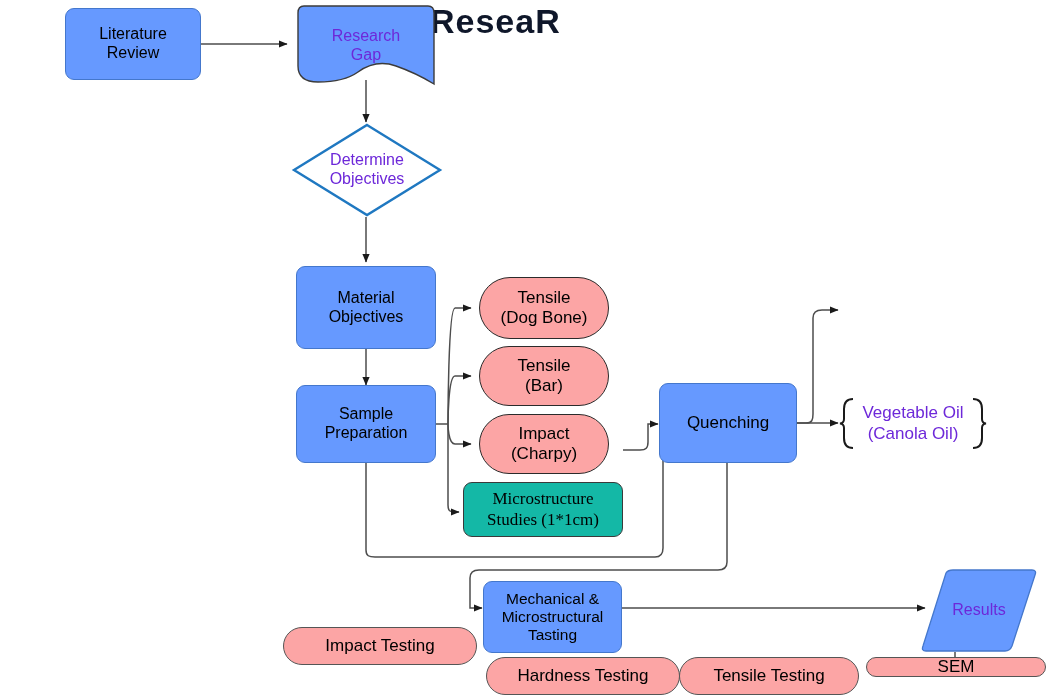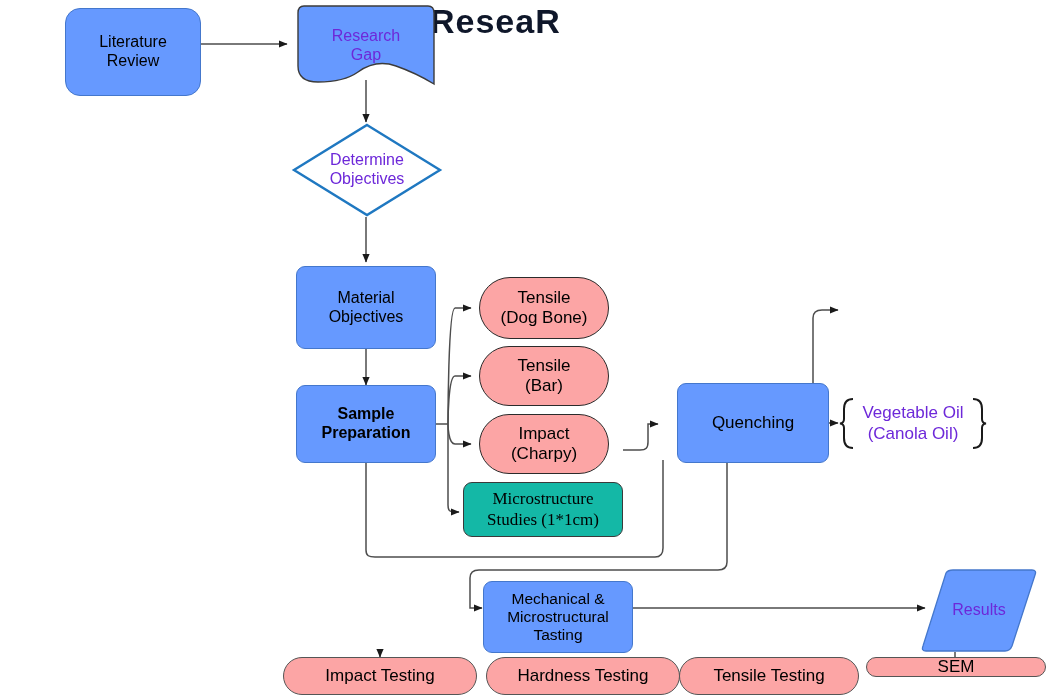--- a/index.html
+++ b/index.html
@@ -113,21 +113,21 @@
 
       <path d="M622,608 L925,608" marker-end="url(#ah)"></path>
 
       <path d="M380,650 L380,657" marker-end="url(#ahd)"></path>
 
       <path d="M955,652 L955,659"></path>
 
     </g>
   </svg>
 
-  <div class="node blue" style="left:65px;top:8px;width:136px;height:88px;border-radius:15px;">Literature
+  <div class="node blue" style="left:65px;top:8px;width:136px;height:72px;">Literature
 Review</div>
 
   <div class="shape-wrap" style="left:296px;top:4px;width:140px;height:84px;">
     <svg width="140" height="84" viewBox="0 0 140 84">
       <path d="M8,2 Q2,2 2,9 L2,62 Q2,78 22,78 Q48,78 62,68 Q80,55 100,62 Q120,69 138,80 L138,9 Q138,2 132,2 Z" fill="#6699ff" stroke="#3b3b3b" stroke-width="1.4"></path>
     </svg>
     <div class="lbl" style="font-size:16px;padding-bottom:14px;">Research
 Gap</div>
   </div>
 
@@ -135,59 +135,59 @@
     <svg width="152" height="96" viewBox="0 0 152 96">
       <path d="M76,3 L149,48 L76,93 L3,48 Z" fill="#ffffff" stroke="#1f78c1" stroke-width="2.4"></path>
     </svg>
     <div class="lbl" style="font-size:16px;">Determine
 Objectives</div>
   </div>
 
   <div class="node blue" style="left:296px;top:266px;width:140px;height:83px;">Material
 Objectives</div>
 
-  <div class="node blue" style="left:296px;top:385px;width:140px;height:78px;font-weight:bold;">Sample
+  <div class="node blue" style="left:296px;top:385px;width:140px;height:78px;">Sample
 Preparation</div>
 
   <div class="node pill" style="left:479px;top:277px;width:130px;height:62px;">Tensile
 (Dog Bone)</div>
 
   <div class="node pill" style="left:479px;top:346px;width:130px;height:60px;">Tensile
 (Bar)</div>
 
   <div class="node pill" style="left:479px;top:414px;width:130px;height:60px;">Impact
 (Charpy)</div>
 
   <div class="node rrect" style="left:463px;top:482px;width:160px;height:55px;">Microstructure
 Studies (1*1cm)</div>
 
-  <div class="node blue" style="left:659px;top:383px;width:152px;height:80px;font-size:17px;margin-left:18px;">Quenching</div>
+  <div class="node blue" style="left:659px;top:383px;width:138px;height:80px;font-size:17px;">Quenching</div>
 
 
   <div class="shape-wrap" style="left:839px;top:397px;width:148px;height:53px;">
     <svg width="148" height="53" viewBox="0 0 148 53">
       <path d="M14,2 Q5,2 5,12 L5,22 Q5,26 1,26.5 Q5,27 5,31 L5,41 Q5,51 14,51" fill="none" stroke="#1a1a1a" stroke-width="2"></path>
       <path d="M134,2 Q143,2 143,12 L143,22 Q143,26 147,26.5 Q143,27 143,31 L143,41 Q143,51 134,51" fill="none" stroke="#1a1a1a" stroke-width="2"></path>
     </svg>
     <div class="lbl" style="font-size:17px;">Vegetable Oil
 (Canola Oil)</div>
   </div>
 
-  <div class="node blue" style="left:483px;top:581px;width:150px;height:72px;font-size:15.5px;">Mechanical &amp;
+  <div class="node blue" style="left:483px;top:581px;width:139px;height:72px;font-size:15.5px;">Mechanical &amp;
 Microstructural
 Tasting</div>
 
   <div class="shape-wrap" style="left:920px;top:568px;width:118px;height:85px;">
     <svg width="118" height="85" viewBox="0 0 118 85">
       <path d="M26,5 Q28,2 33,2 L112,2 Q117,2 115,7 L92,78 Q90,83 85,83 L6,83 Q1,83 3,78 Z" fill="#6699ff" stroke="#4477cc" stroke-width="1.3"></path>
     </svg>
     <div class="lbl" style="font-size:16px;">Results</div>
   </div>
 
-  <div class="node pill thin" style="left:283px;top:657px;width:194px;height:38px;">Impact  Testing</div>
+  <div class="node pill thin" style="left:283px;top:627px;width:194px;height:38px;">Impact  Testing</div>
 
   <div class="node pill thin" style="left:486px;top:657px;width:194px;height:38px;">Hardness Testing</div>
 
   <div class="node pill thin" style="left:679px;top:657px;width:180px;height:38px;">Tensile Testing</div>
 
   <div class="node pill thin" style="left:866px;top:657px;width:180px;height:20px;">SEM</div>
 
 </div>
 
 </body></html>

